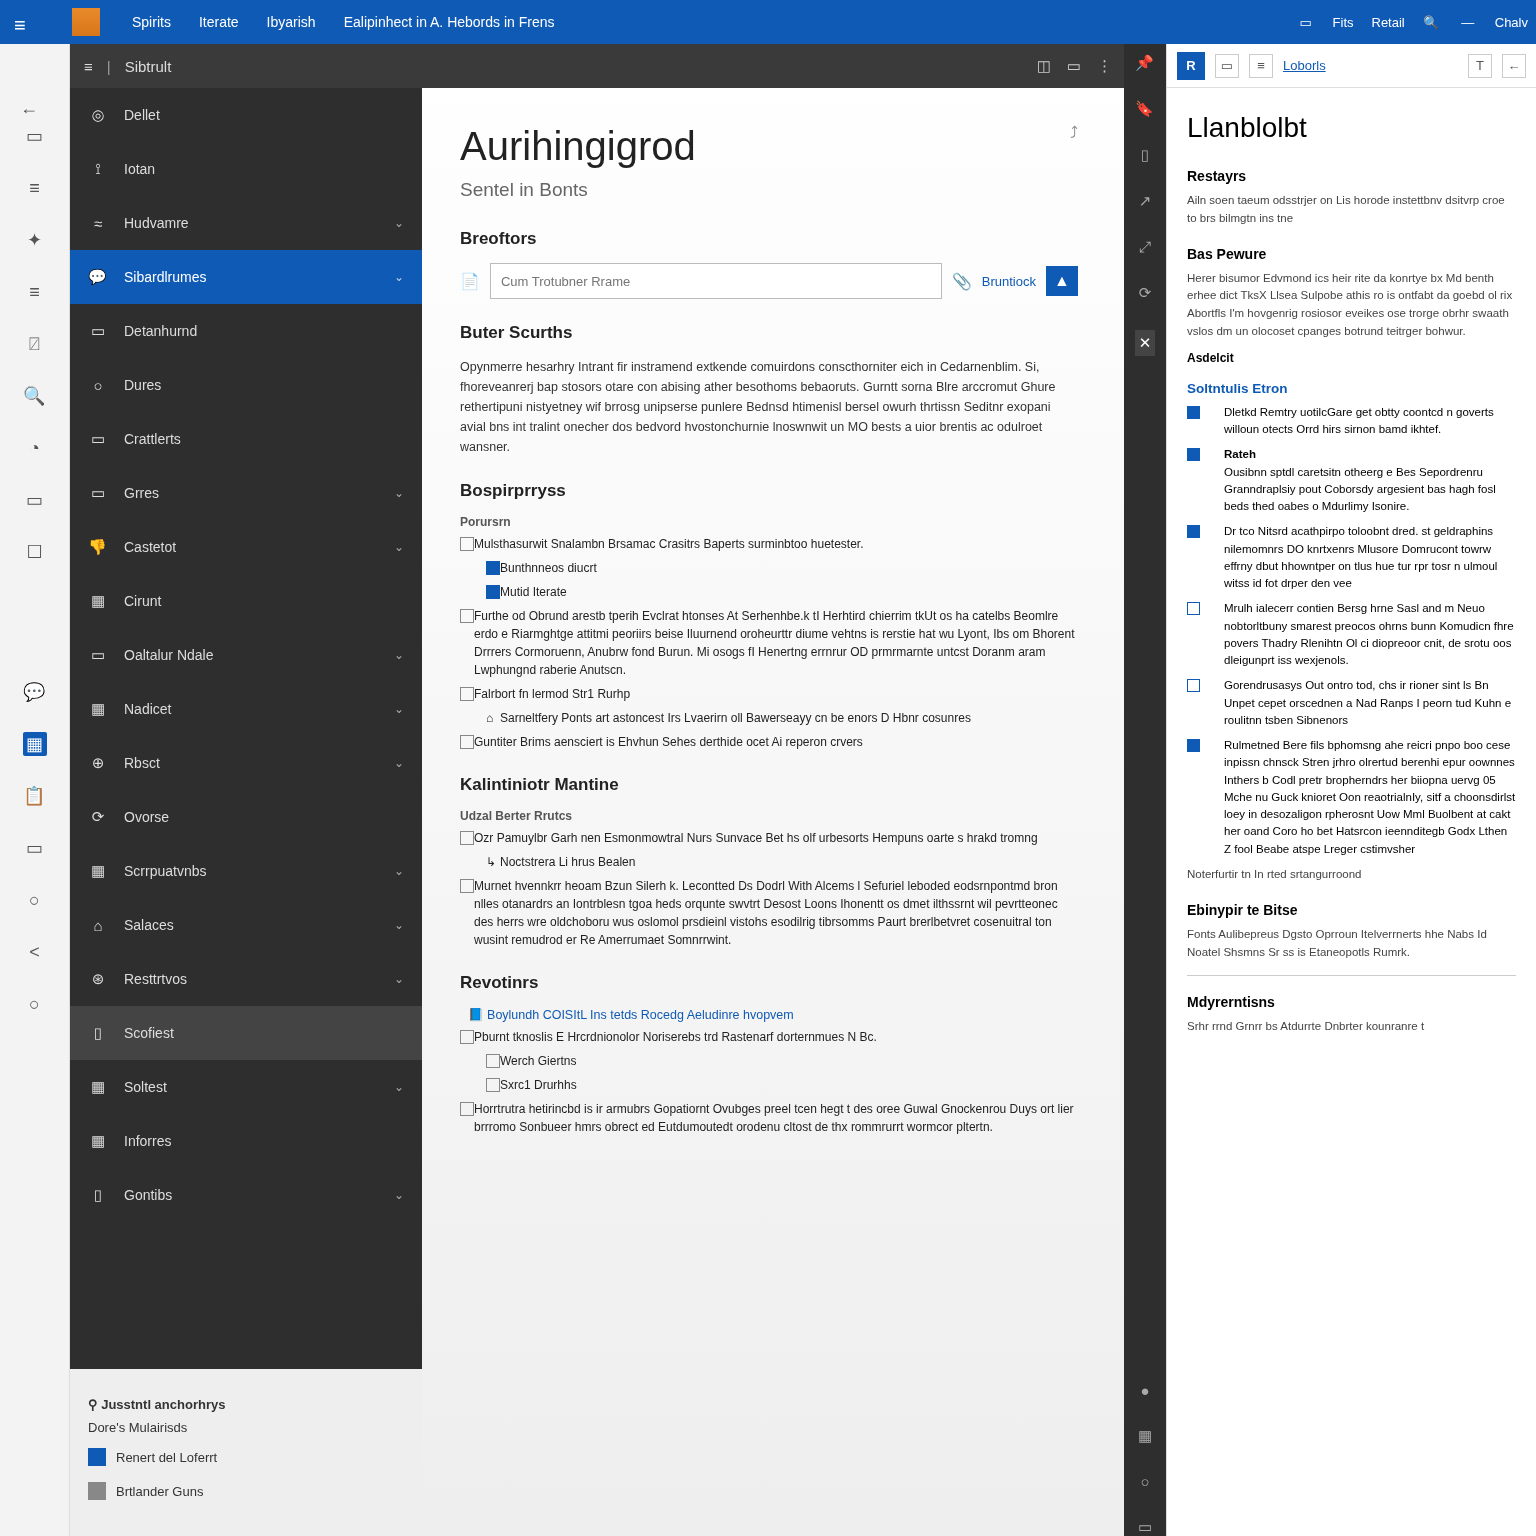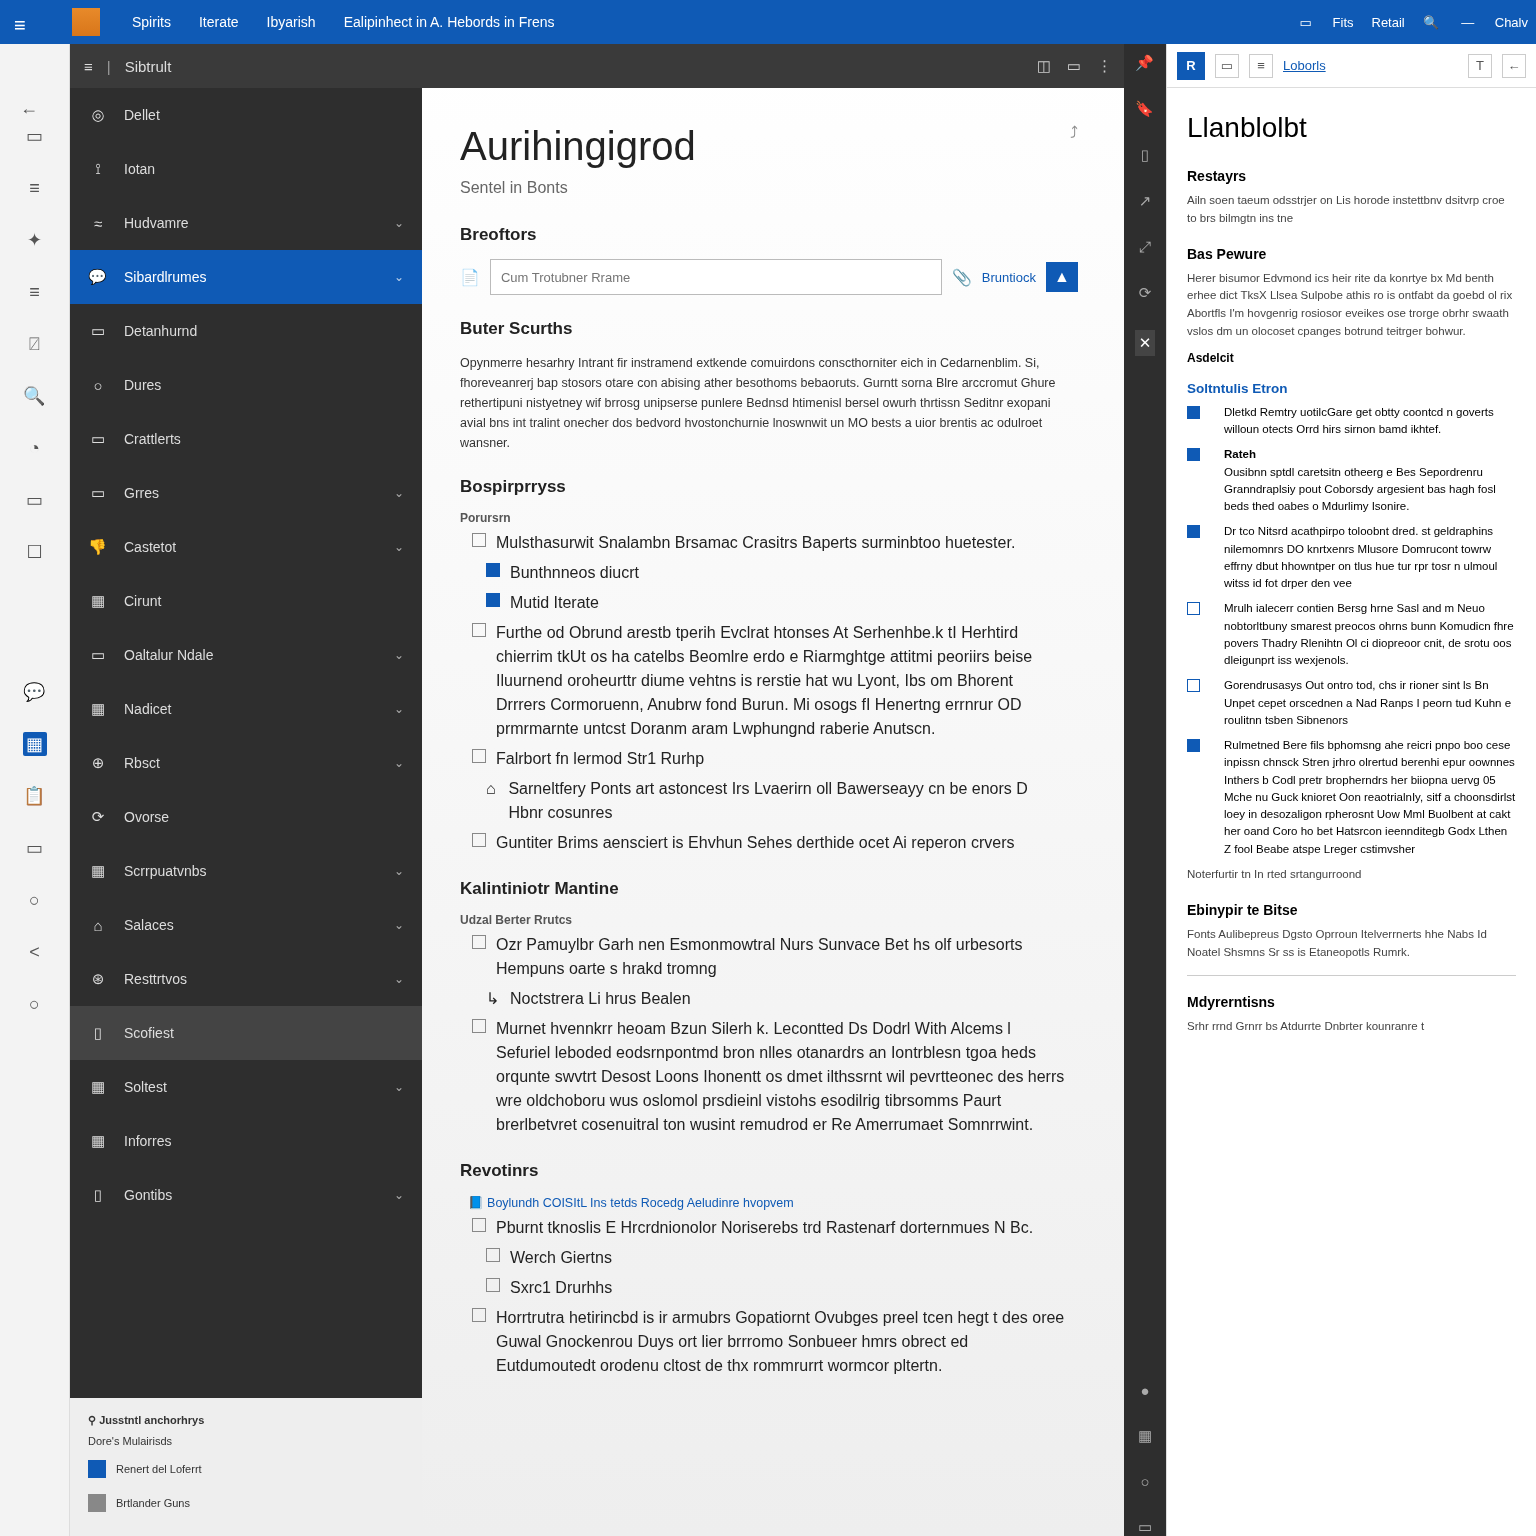--- a/index.html
+++ b/index.html
@@ -19,38 +19,38 @@
 .rail .ri.sel{background:#0f5ab5;color:#fff;padding:4px;border-radius:2px}
 
 .nav{width:352px;background:#2e2e2e;color:#ddd;display:flex;flex-direction:column;font-size:14px}
 .nav-top{height:44px;background:#3a3a3a;display:flex;align-items:center;padding:0 14px;gap:14px;font-size:15px}
 .nav-list{flex:1;overflow:auto}
 .nav-item{display:flex;align-items:center;height:54px;padding:0 18px;gap:16px;cursor:pointer}
 .nav-item.sel{background:#0f5ab5;color:#fff}
 .nav-item.hov{background:#444}
 .nav-item .chev{margin-left:auto;font-size:12px;opacity:.7}
 .nav-item .ic{width:20px;text-align:center;font-size:15px}
-.nav-footer{background:#eee;color:#333;padding:16px 18px;font-size:11px}
+.nav-footer{background:#eee;color:#333;padding:28px 18px;font-size:13px}
 .nav-footer .hd{font-weight:600;margin-bottom:8px}
 .nav-footer .row{display:flex;align-items:center;gap:10px;padding:8px 0}
 .nav-footer .box{width:18px;height:18px;background:#0f5ab5;display:inline-block}
 
 .main{flex:1;background:linear-gradient(180deg,#fff,#eee);position:relative;overflow:auto;color:#222}
 .main-top{height:44px;background:#3a3a3a;color:#ccc;display:flex;align-items:center;justify-content:flex-end;padding:0 12px;gap:16px;font-size:15px}
 .doc{padding:36px 44px 36px 38px;max-width:700px}
 .doc h1{font-size:40px;font-weight:400;margin-bottom:10px}
-.doc .sub{font-size:16px;color:#666;margin-bottom:28px}
+.doc .sub{font-size:19px;color:#666;margin-bottom:28px}
 .doc h2{font-size:17px;font-weight:600;margin:24px 0 14px}
 .doc h4{font-size:12px;font-weight:600;margin:8px 0 6px;color:#555}
 .doc p{font-size:12.5px;line-height:1.6;color:#333;margin-bottom:10px}
 .searchrow{display:flex;gap:10px;align-items:center;margin-bottom:10px}
 .searchrow input{flex:1;height:30px;border:1px solid #bbb;padding:17px 10px;font-size:13px}
 .searchrow .link{font-size:13px;color:#0f5ab5;cursor:pointer}
 .searchrow .btn{width:32px;height:30px;background:#0f5ab5;color:#fff;display:flex;align-items:center;justify-content:center;cursor:pointer}
-.chk{display:flex;gap:10px;font-size:16px;line-height:1.5;margin:6px 12px}
+.chk{display:flex;font-size:12px;line-height:1.5;margin:6px 0}
 .chk .box{width:14px;height:14px;border:1px solid #888;flex-shrink:0;margin-top:2px}
 .chk .box.f{background:#0f5ab5;border-color:#0f5ab5}
 .indent{margin-left:26px}
 .link-row{font-size:12.5px;color:#0f5ab5;margin:6px 8px;cursor:pointer}
 
 .gutter{width:42px;background:#2e2e2e;color:#aaa;display:flex;flex-direction:column;align-items:center;padding-top:10px;gap:28px;font-size:15px}
 .gutter .gi{cursor:pointer}
 .gutter .close{background:#444;padding:4px;color:#fff}
 .gutter .spacer{flex:1}
 

